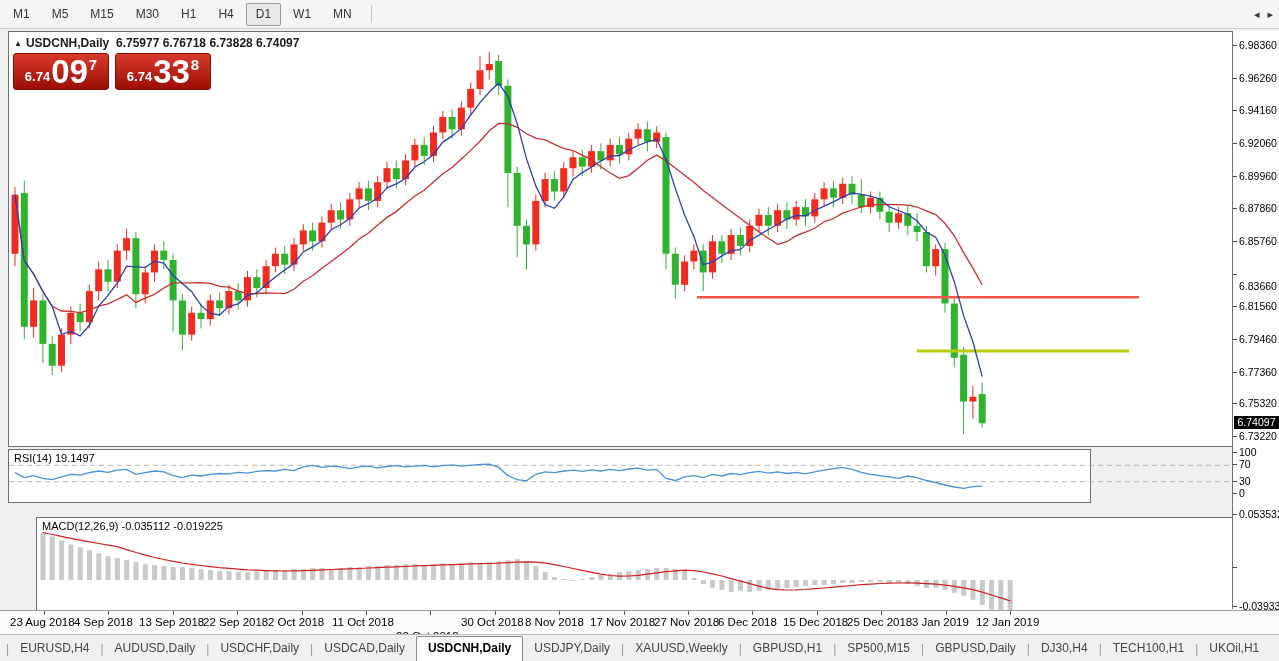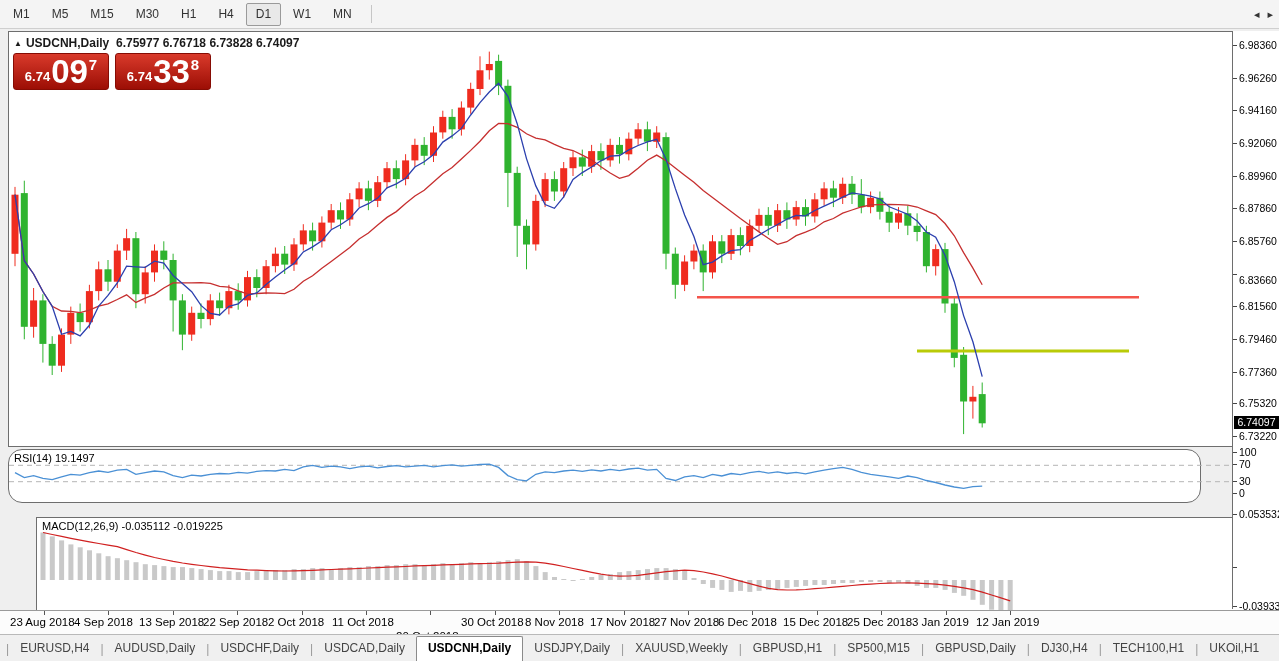--- a/index.html
+++ b/index.html
@@ -7,21 +7,21 @@
   
   #toolbar{position:absolute;left:0;top:0;width:1279px;height:29px;background:#f4f4f4;
     border-bottom:1px solid #cfcfcf;display:flex;align-items:center;padding-left:2px;box-sizing:border-box;}
   .tf-btn{font-size:12px;color:#333;padding:4px 9px;margin:0 1px;border:1px solid transparent;
     border-radius:2px;cursor:default;line-height:13px;}
   .tf-btn.active{background:#e9e9e9;border:1px solid #9a9a9a;}
   .tb-sep{width:1px;height:18px;background:#c6c6c6;margin:0 8px;}
   
   .panel{position:absolute;background:#fff;border:1px solid #6e6e6e;box-sizing:border-box;}
   #main-panel{left:8px;top:31px;width:1225px;height:416px;}
-  #rsi-panel{left:8px;top:449px;width:1193px;height:54px;border-radius:14px;}
+  #rsi-panel{left:8px;top:449px;width:1083px;height:54px;}
   #macd-panel{left:8px;top:517px;width:1225px;height:104px;margin-left:28px;}
   #axis-col{position:absolute;left:1232px;top:31px;width:47px;height:578px;background:#fff;
     border-left:1px solid #6e6e6e;box-sizing:border-box;}
   .axis-label{position:absolute;left:6px;font-size:10.5px;color:#000;white-space:nowrap;}
   .axis-tick{position:absolute;left:0;width:4px;height:1px;background:#444;}
   #price-badge{position:absolute;left:1px;width:45px;height:13px;background:#000;color:#fff;
     font-size:10.5px;text-align:center;line-height:13px;}
   
   #chart-header{position:absolute;left:14px;top:36px;font-size:12px;font-weight:700;color:#1a1a1a;z-index:5;}
   #chart-header .tri{font-size:8px;margin-right:4px;position:relative;top:-1px;}
@@ -445,21 +445,21 @@
     <div class="axis-label" style="top: 73.31px;">6.94160</div>
     <div class="axis-tick" style="top: 111.965px;"></div>
     <div class="axis-label" style="top: 105.965px;">6.92060</div>
     <div class="axis-tick" style="top: 144.62px;"></div>
     <div class="axis-label" style="top: 138.62px;">6.89960</div>
     <div class="axis-tick" style="top: 177.275px;"></div>
     <div class="axis-label" style="top: 171.275px;">6.87860</div>
     <div class="axis-tick" style="top: 209.93px;"></div>
     <div class="axis-label" style="top: 203.93px;">6.85760</div>
     <div class="axis-tick" style="top: 242.585px;"></div>
-    <div class="axis-label" style="top: 243px;">6.83660</div>
+    <div class="axis-label" style="top: 249px;">6.83660</div>
     <div class="axis-tick" style="top: 275.24px;"></div>
     <div class="axis-label" style="top: 269.24px;">6.81560</div>
     <div class="axis-tick" style="top: 307.895px;"></div>
     <div class="axis-label" style="top: 301.895px;">6.79460</div>
     <div class="axis-tick" style="top: 340.55px;"></div>
     <div class="axis-label" style="top: 334.55px;">6.77360</div>
     <div class="axis-tick" style="top: 372.272px;"></div>
     <div class="axis-label" style="top: 366.272px;">6.75320</div>
     <div class="axis-tick" style="top: 404.927px;"></div>
     <div class="axis-label" style="top: 398.927px;">6.73220</div>

